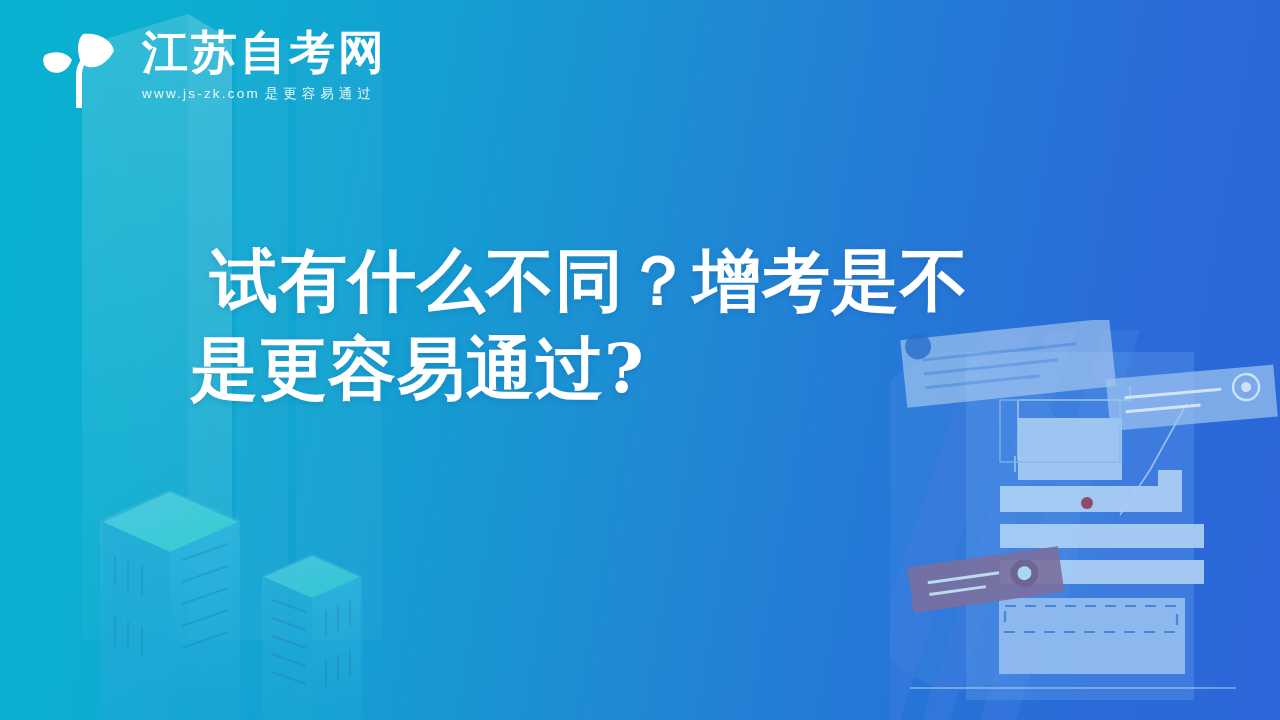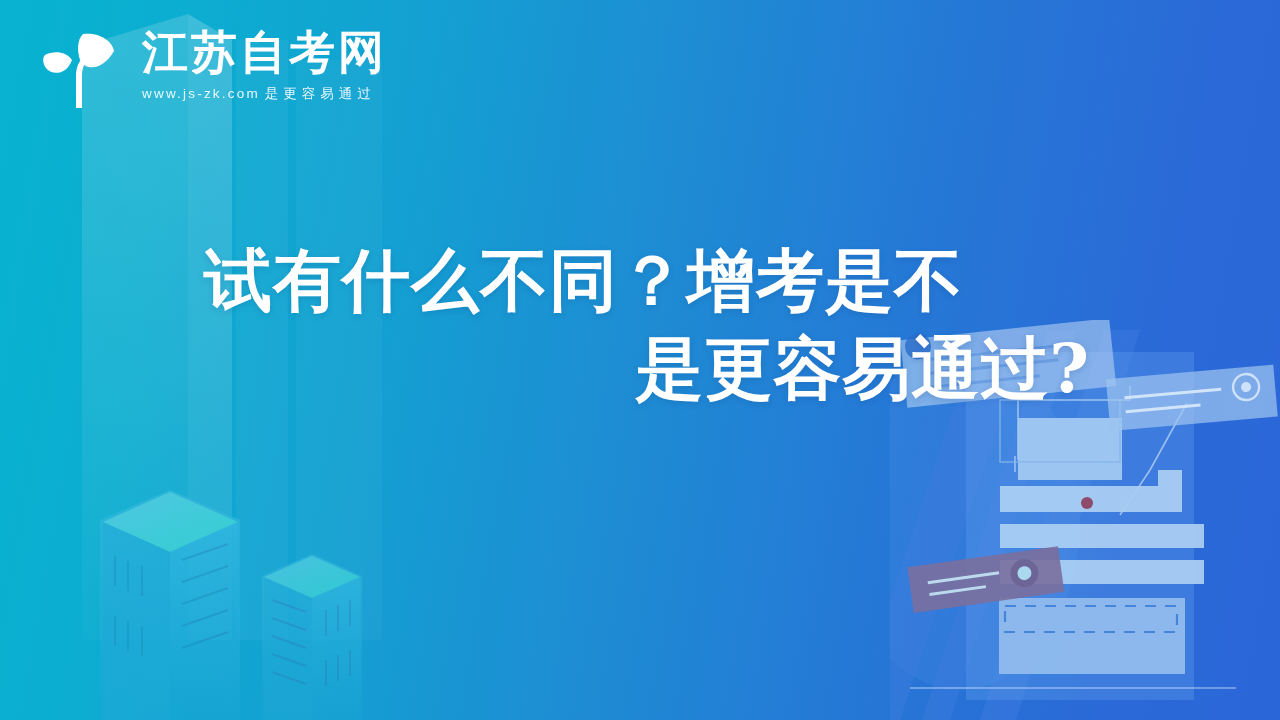--- a/index.html
+++ b/index.html
@@ -84,22 +84,22 @@
     color: #ffffff;
     font-family: "DejaVu Serif", "Liberation Serif", serif;
     font-weight: 700;
     font-size: 68px;
     line-height: 88px;
     letter-spacing: 1px;
     text-shadow: 0 2px 6px rgba(12, 58, 120, 0.18);
   }
   .headline .ln { display: block; white-space: nowrap; }
   .headline .ln.l1 { text-align: left;  margin-left: 14px; }
-  .headline .ln.l2 { text-align: left;  margin-left: 14px; }
-  .headline .ln.l3 { text-align: right; }
+  .headline .ln.l2 { text-align: left;  margin-left: 20px; }
+  .headline .ln.l3 { text-align: left; }
 </style>
 </head>
 <body>
 
 <div id="stage">
 
   <div class="bg-layer">
     <svg viewBox="0 0 1280 720" xmlns="http://www.w3.org/2000/svg">
       <defs>
         <linearGradient id="towerSide" x1="0" y1="0" x2="0" y2="1">

